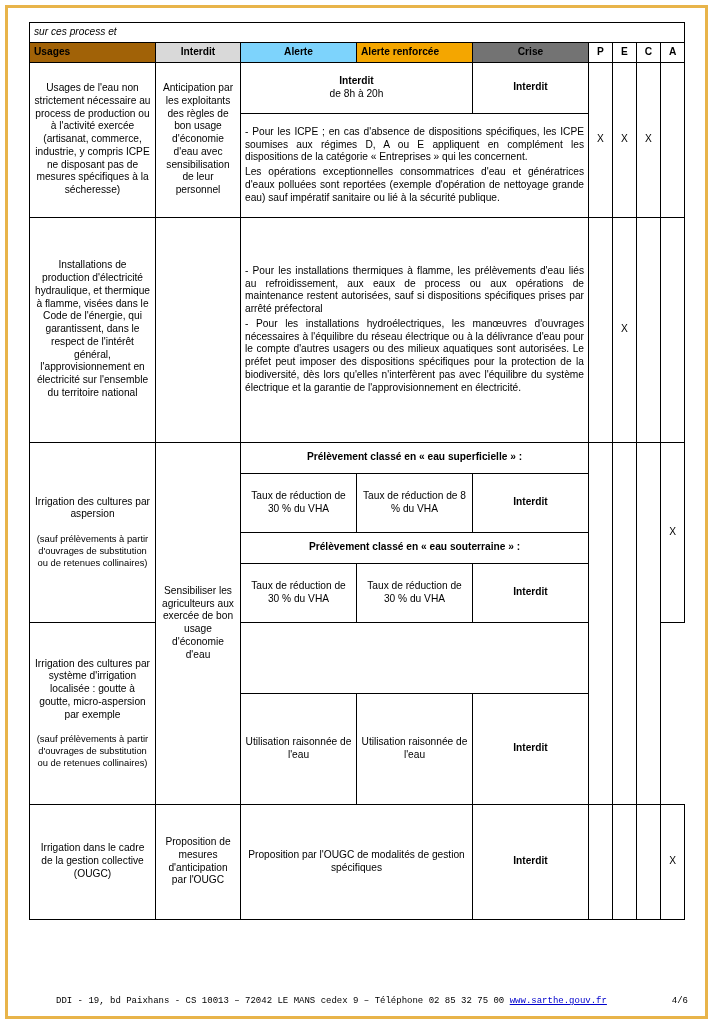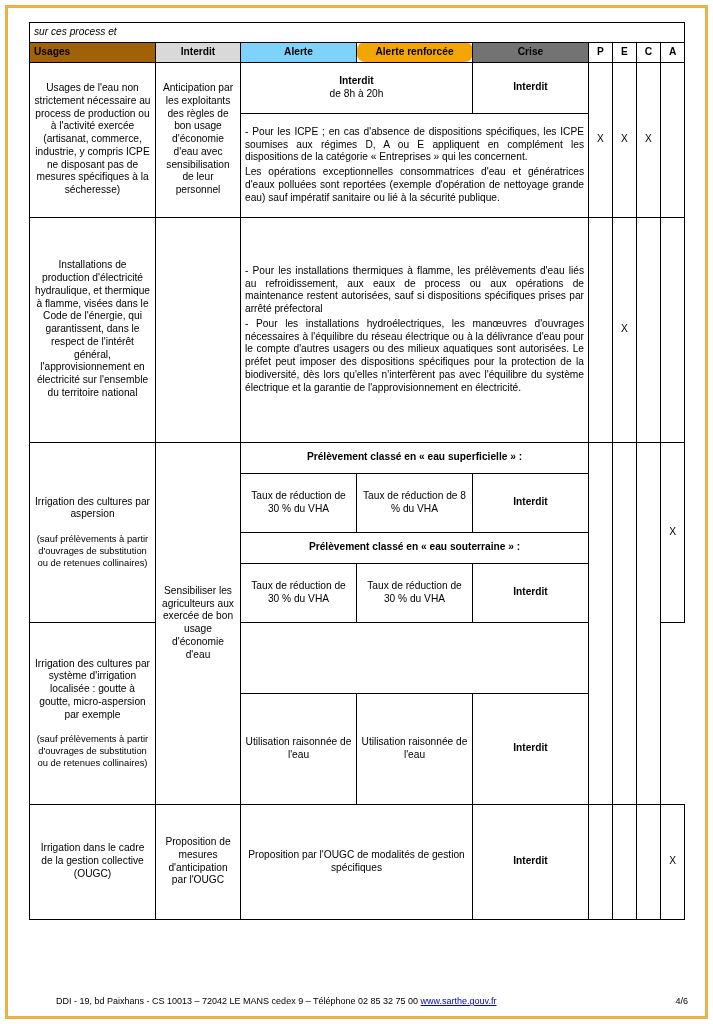--- a/index.html
+++ b/index.html
@@ -47,21 +47,21 @@
   }
   .ctr { text-align: center; }
   .just { text-align: justify; }
   .bold { font-weight: bold; }
   .pad6 { padding: 5px 7px; }
 
   
   .hd-usages { background: #a16207; font-weight: bold; }
   .hd-vigilance { background: #d9d9d9; font-weight: bold; text-align: center; }
   .hd-alerte { background: #7dd3fc; font-weight: bold; text-align: center; }
-  .hd-alerte-r { background: #f4a600; font-weight: bold; text-align: center; border-radius: 8px; }
+  .hd-alerte-r { background: #f4a600; font-weight: bold; text-align: left; }
   .hd-crise { background: #737373; font-weight: bold; text-align: center; color: #000; }
   .hd-small { text-align: center; font-weight: bold; font-size: 10.2px; }
 
   .topline {
     font-size: 10.2px;
     font-style: italic;
     padding-left: 6px;
     text-align: left;
   }
 
@@ -92,20 +92,21 @@
     position: absolute;
     left: 28px;
     top: 996px;
     width: 660px;
     font-size: 9px;
     display: flex;
     justify-content: space-between;
     align-items: center;
     padding-left: 28px;
     box-sizing: border-box;
+    font-family: Liberation Mono, monospace;
   }
   .footer-bar a, .footer-bar .link {
     color: #0000cc;
     text-decoration: underline;
   }
   .p-blk { display: block; }
   .p-blk + .p-blk { margin-top: 2px; }
 </style>
 </head>
 <body>

